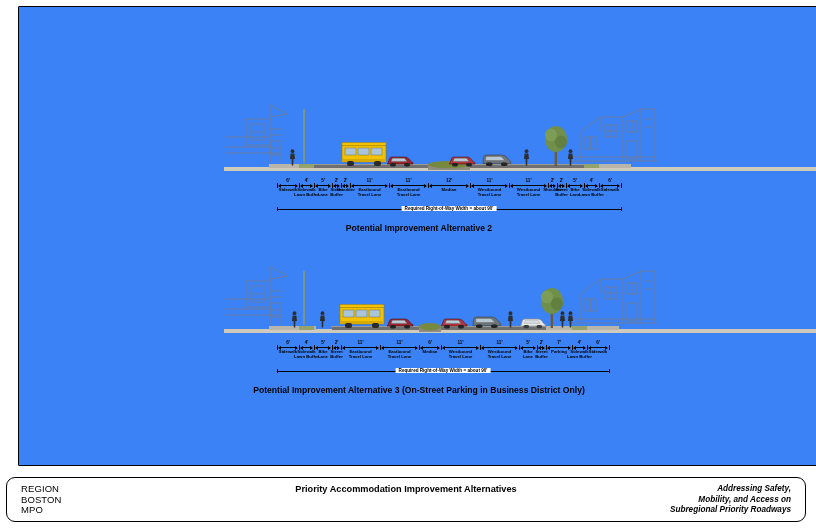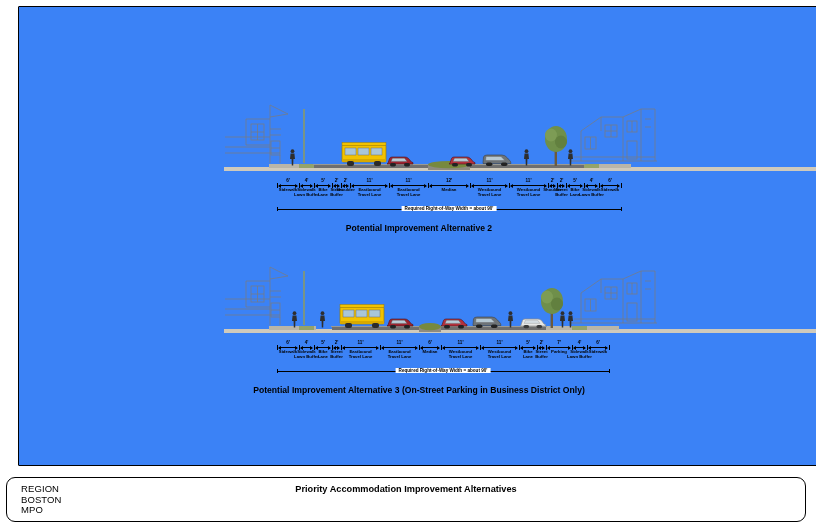--- a/index.html
+++ b/index.html
@@ -606,15 +606,20 @@
 
   <div class="footer-frame">
     <div class="footer-left">
       <div>REGION</div>
       <div>BOSTON</div>
       <div>MPO</div>
     </div>
     <div class="footer-center">
       <div>Priority Accommodation Improvement Alternatives</div>
     </div>
+    <div class="footer-right">
+      <div>Addressing Safety,</div>
+      <div>Mobility, and Access on</div>
+      <div>Subregional Priority Roadways</div>
+    </div>
   </div>
 
 </div>
 
 </body></html>

